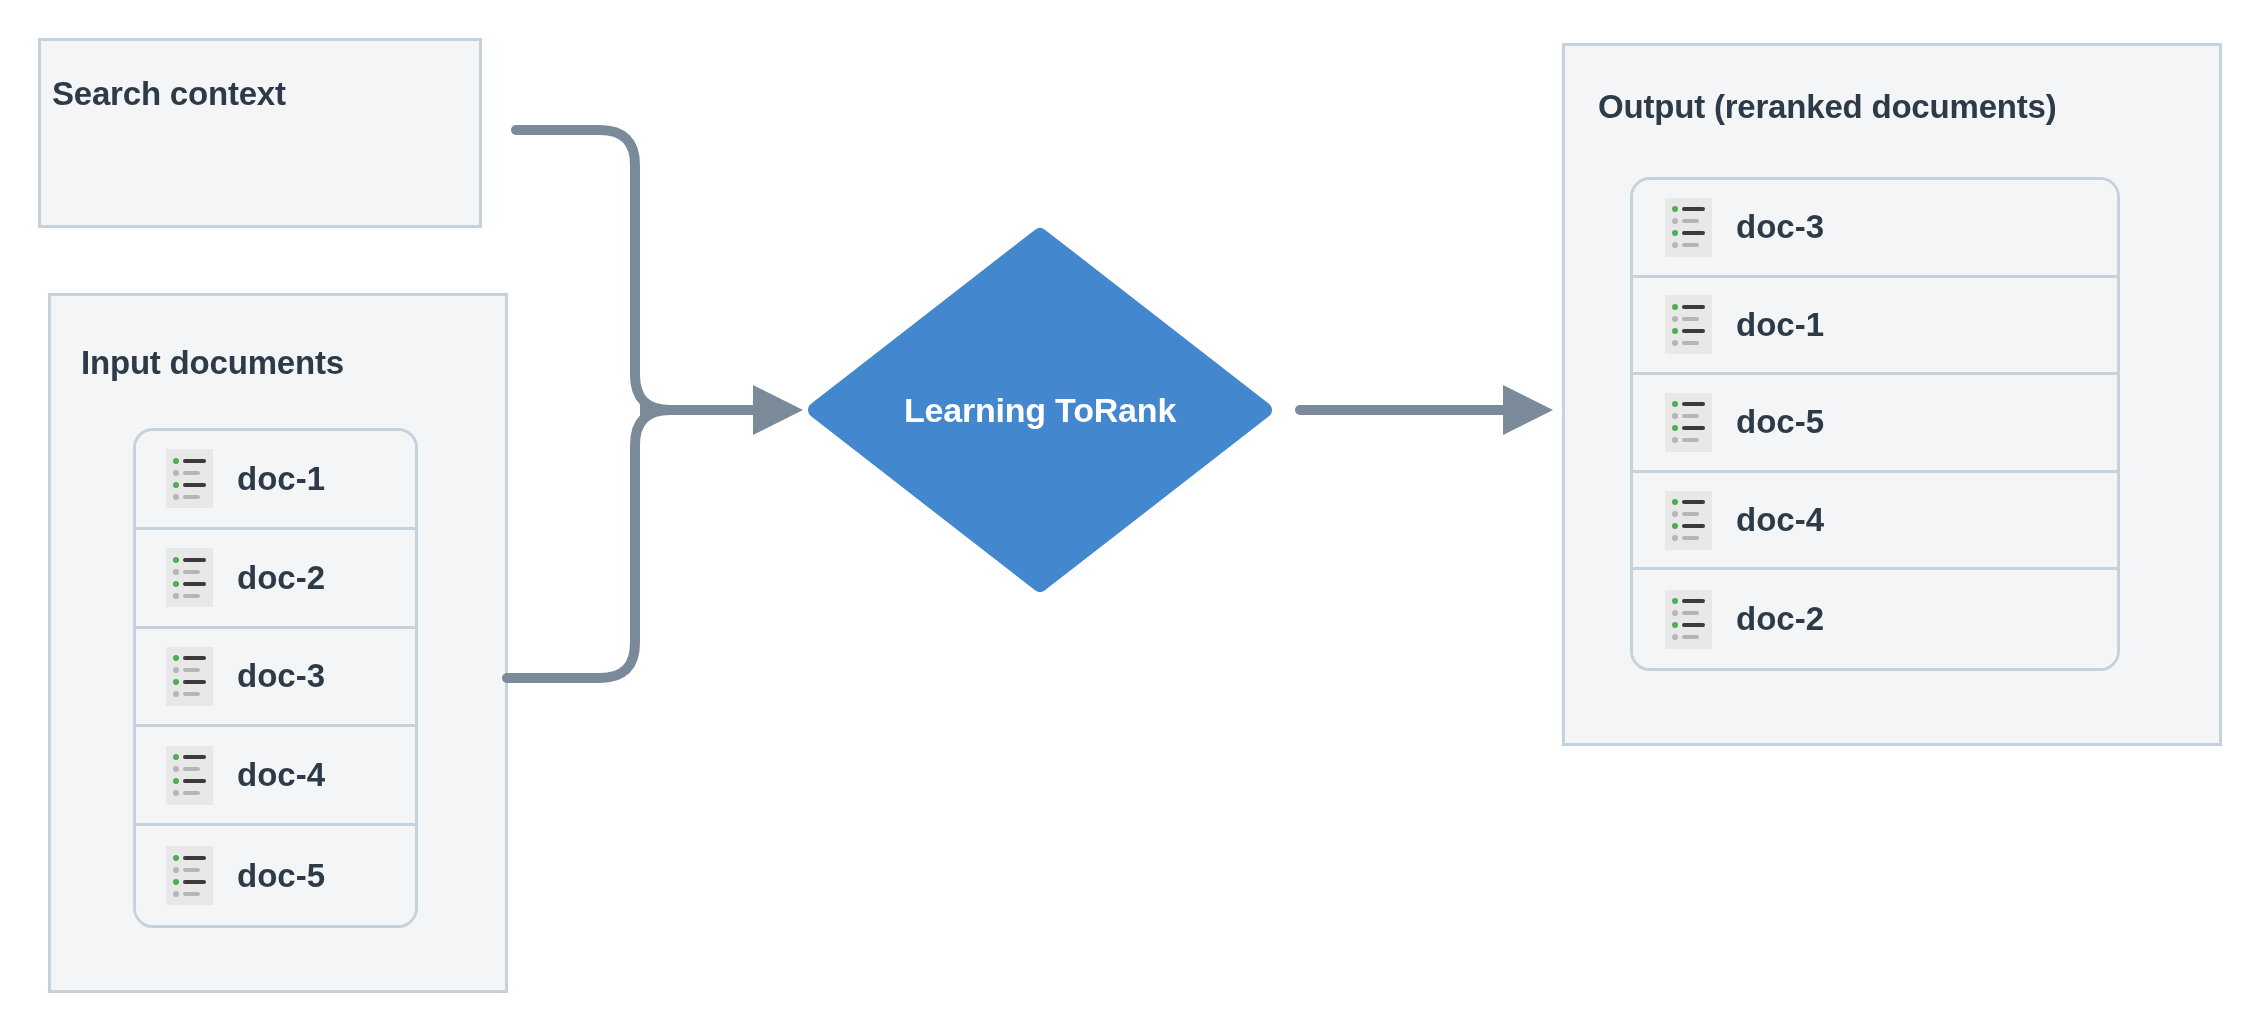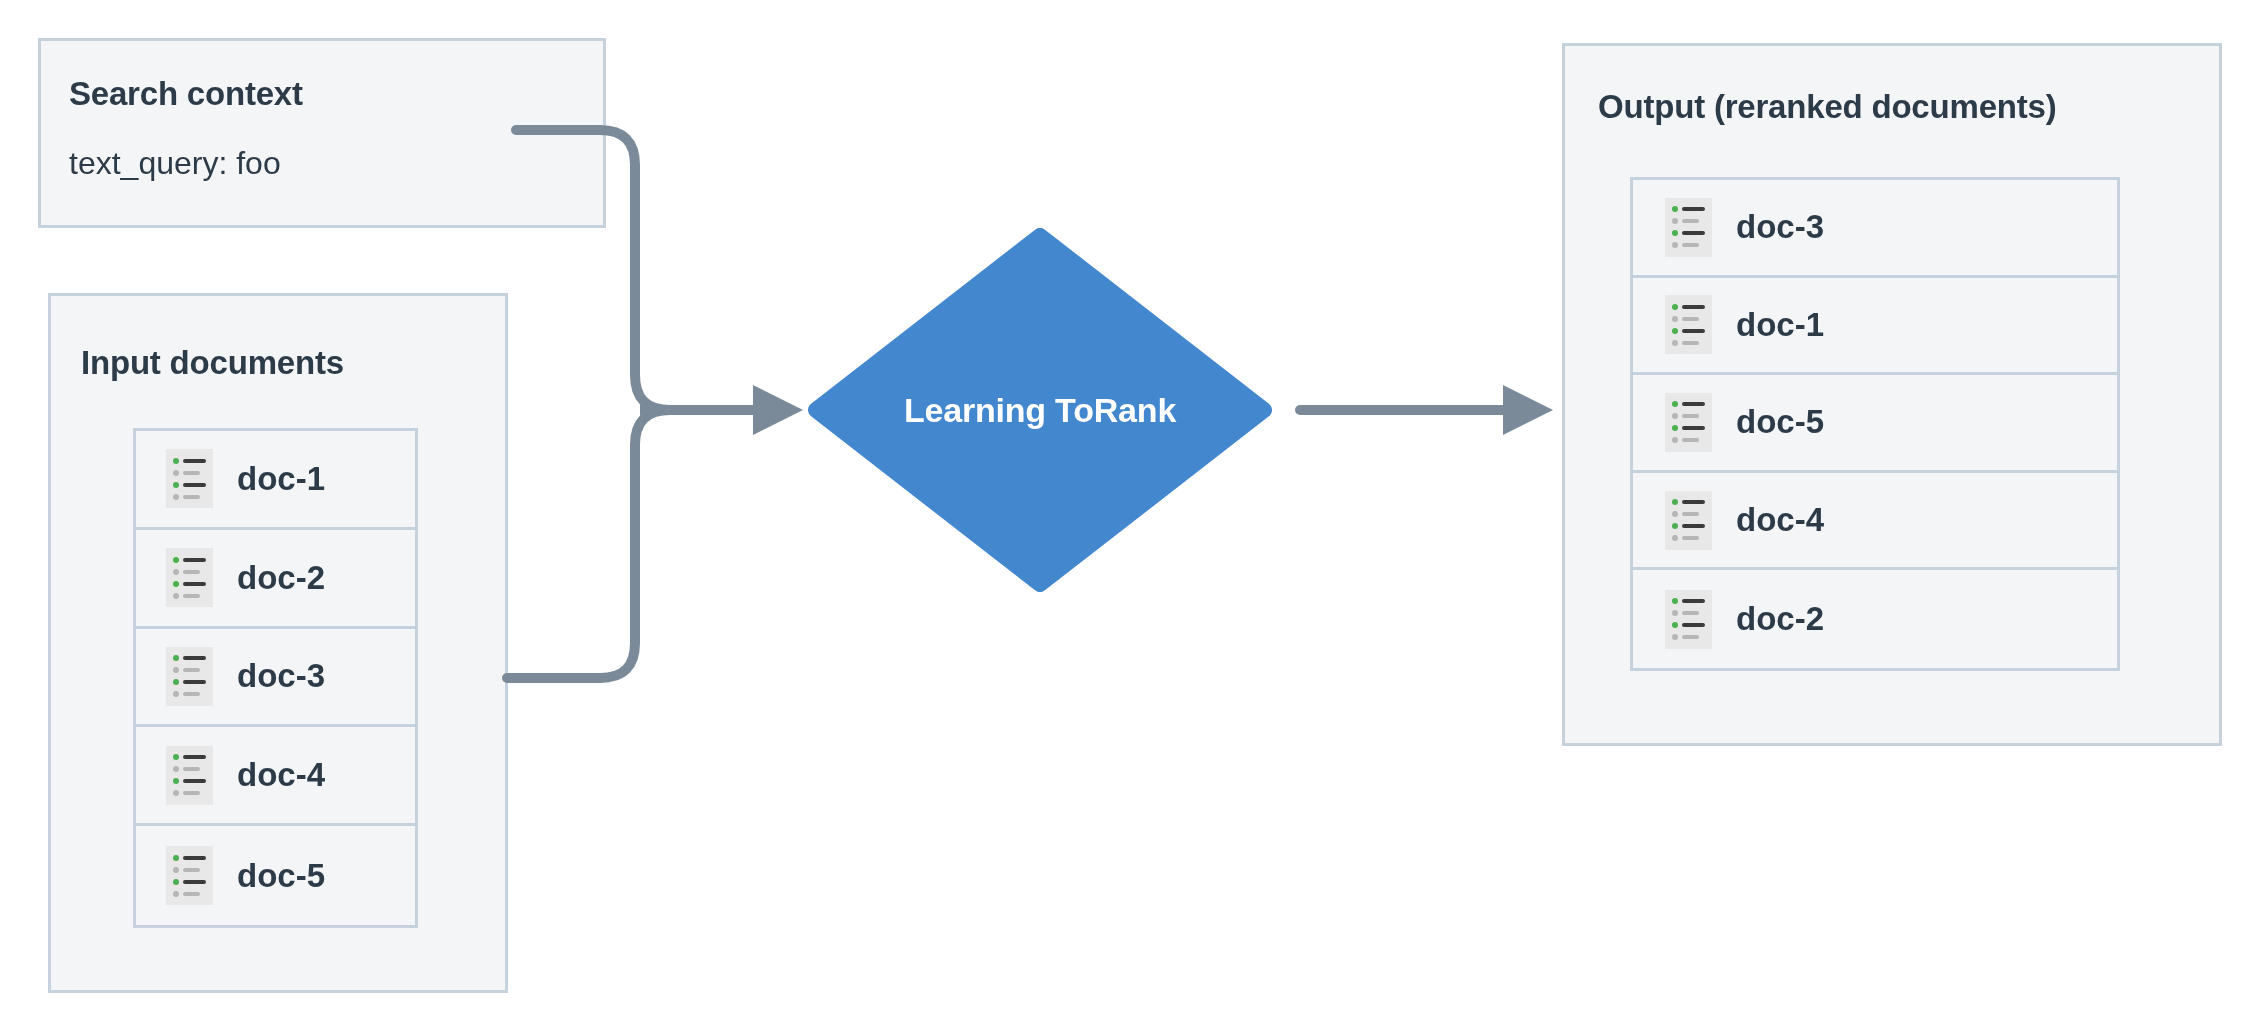--- a/index.html
+++ b/index.html
@@ -41,23 +41,23 @@
     font-size: 32px;
     font-weight: normal;
     color: #2d3b49;
     white-space: nowrap;
   }
 
   
   #search-context {
     left: 38px;
     top: 38px;
-    width: 568px;
+    width: 444px;
     height: 190px;
-    padding: 24px 28px;
+    padding: 24px 11px;
   }
   #search-context .panel-title { margin: 10px 0 0 0; }
   #search-context .panel-subtitle { margin: 32px 0 0 0; }
 
   
   #input-documents {
     left: 48px;
     top: 293px;
     width: 460px;
     height: 700px;
@@ -80,21 +80,21 @@
     position: absolute;
     left: 33px;
     top: 42px;
   }
 
   
   .doc-list {
     position: absolute;
     box-sizing: border-box;
     border: 3px solid #c5d2dd;
-    border-radius: 0;
+    border-radius: 20px;
     background: #f3f5f7;
     overflow: hidden;
   }
   #input-doc-list {
     left: 82px;
     top: 132px;
     width: 285px;
     height: 500px;
   }
   #output-doc-list {
@@ -191,21 +191,20 @@
     pointer-events: none;
   }
 </style>
 </head>
 <body>
 
 <div class="stage">
 
   <div class="panel" id="search-context">
     <div class="panel-title">Search context</div>
-    <div class="panel-subtitle">text_query: foo</div>
   </div>
 
   <div class="panel" id="input-documents">
     <div class="panel-title">Input documents</div>
 
     <div class="doc-list" id="input-doc-list">
 
       <div class="doc-item">
         <span class="doc-icon">
           <span class="row">

